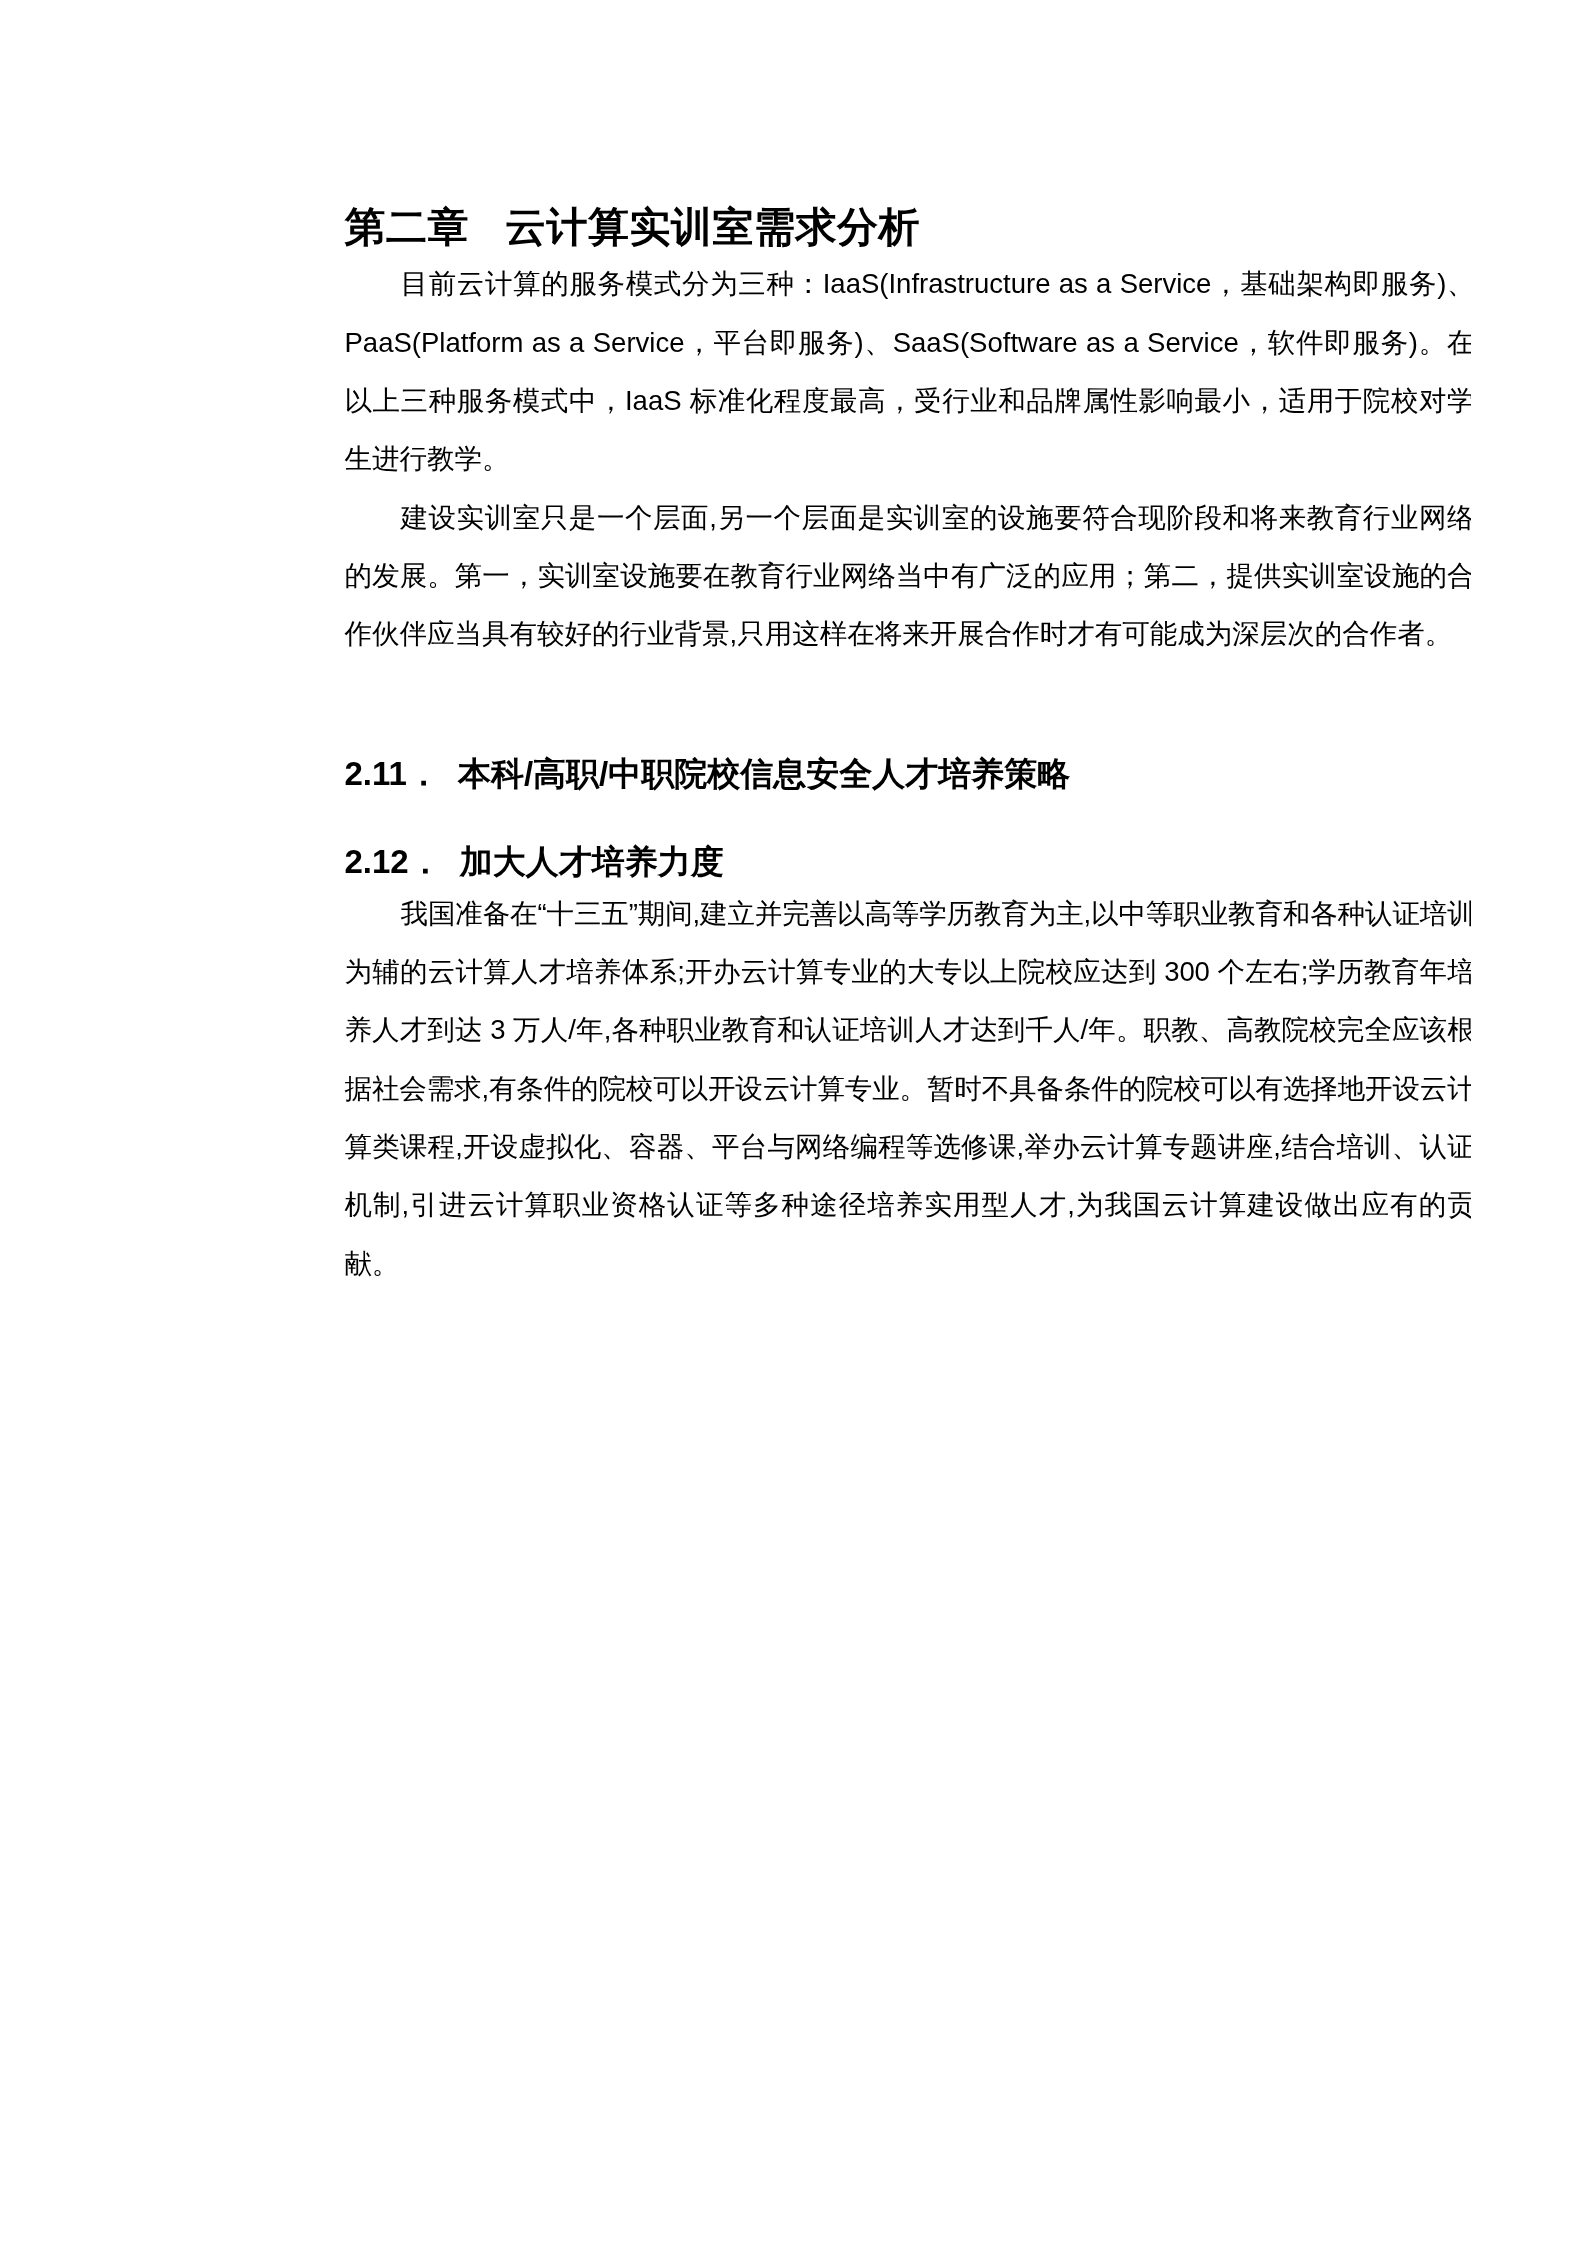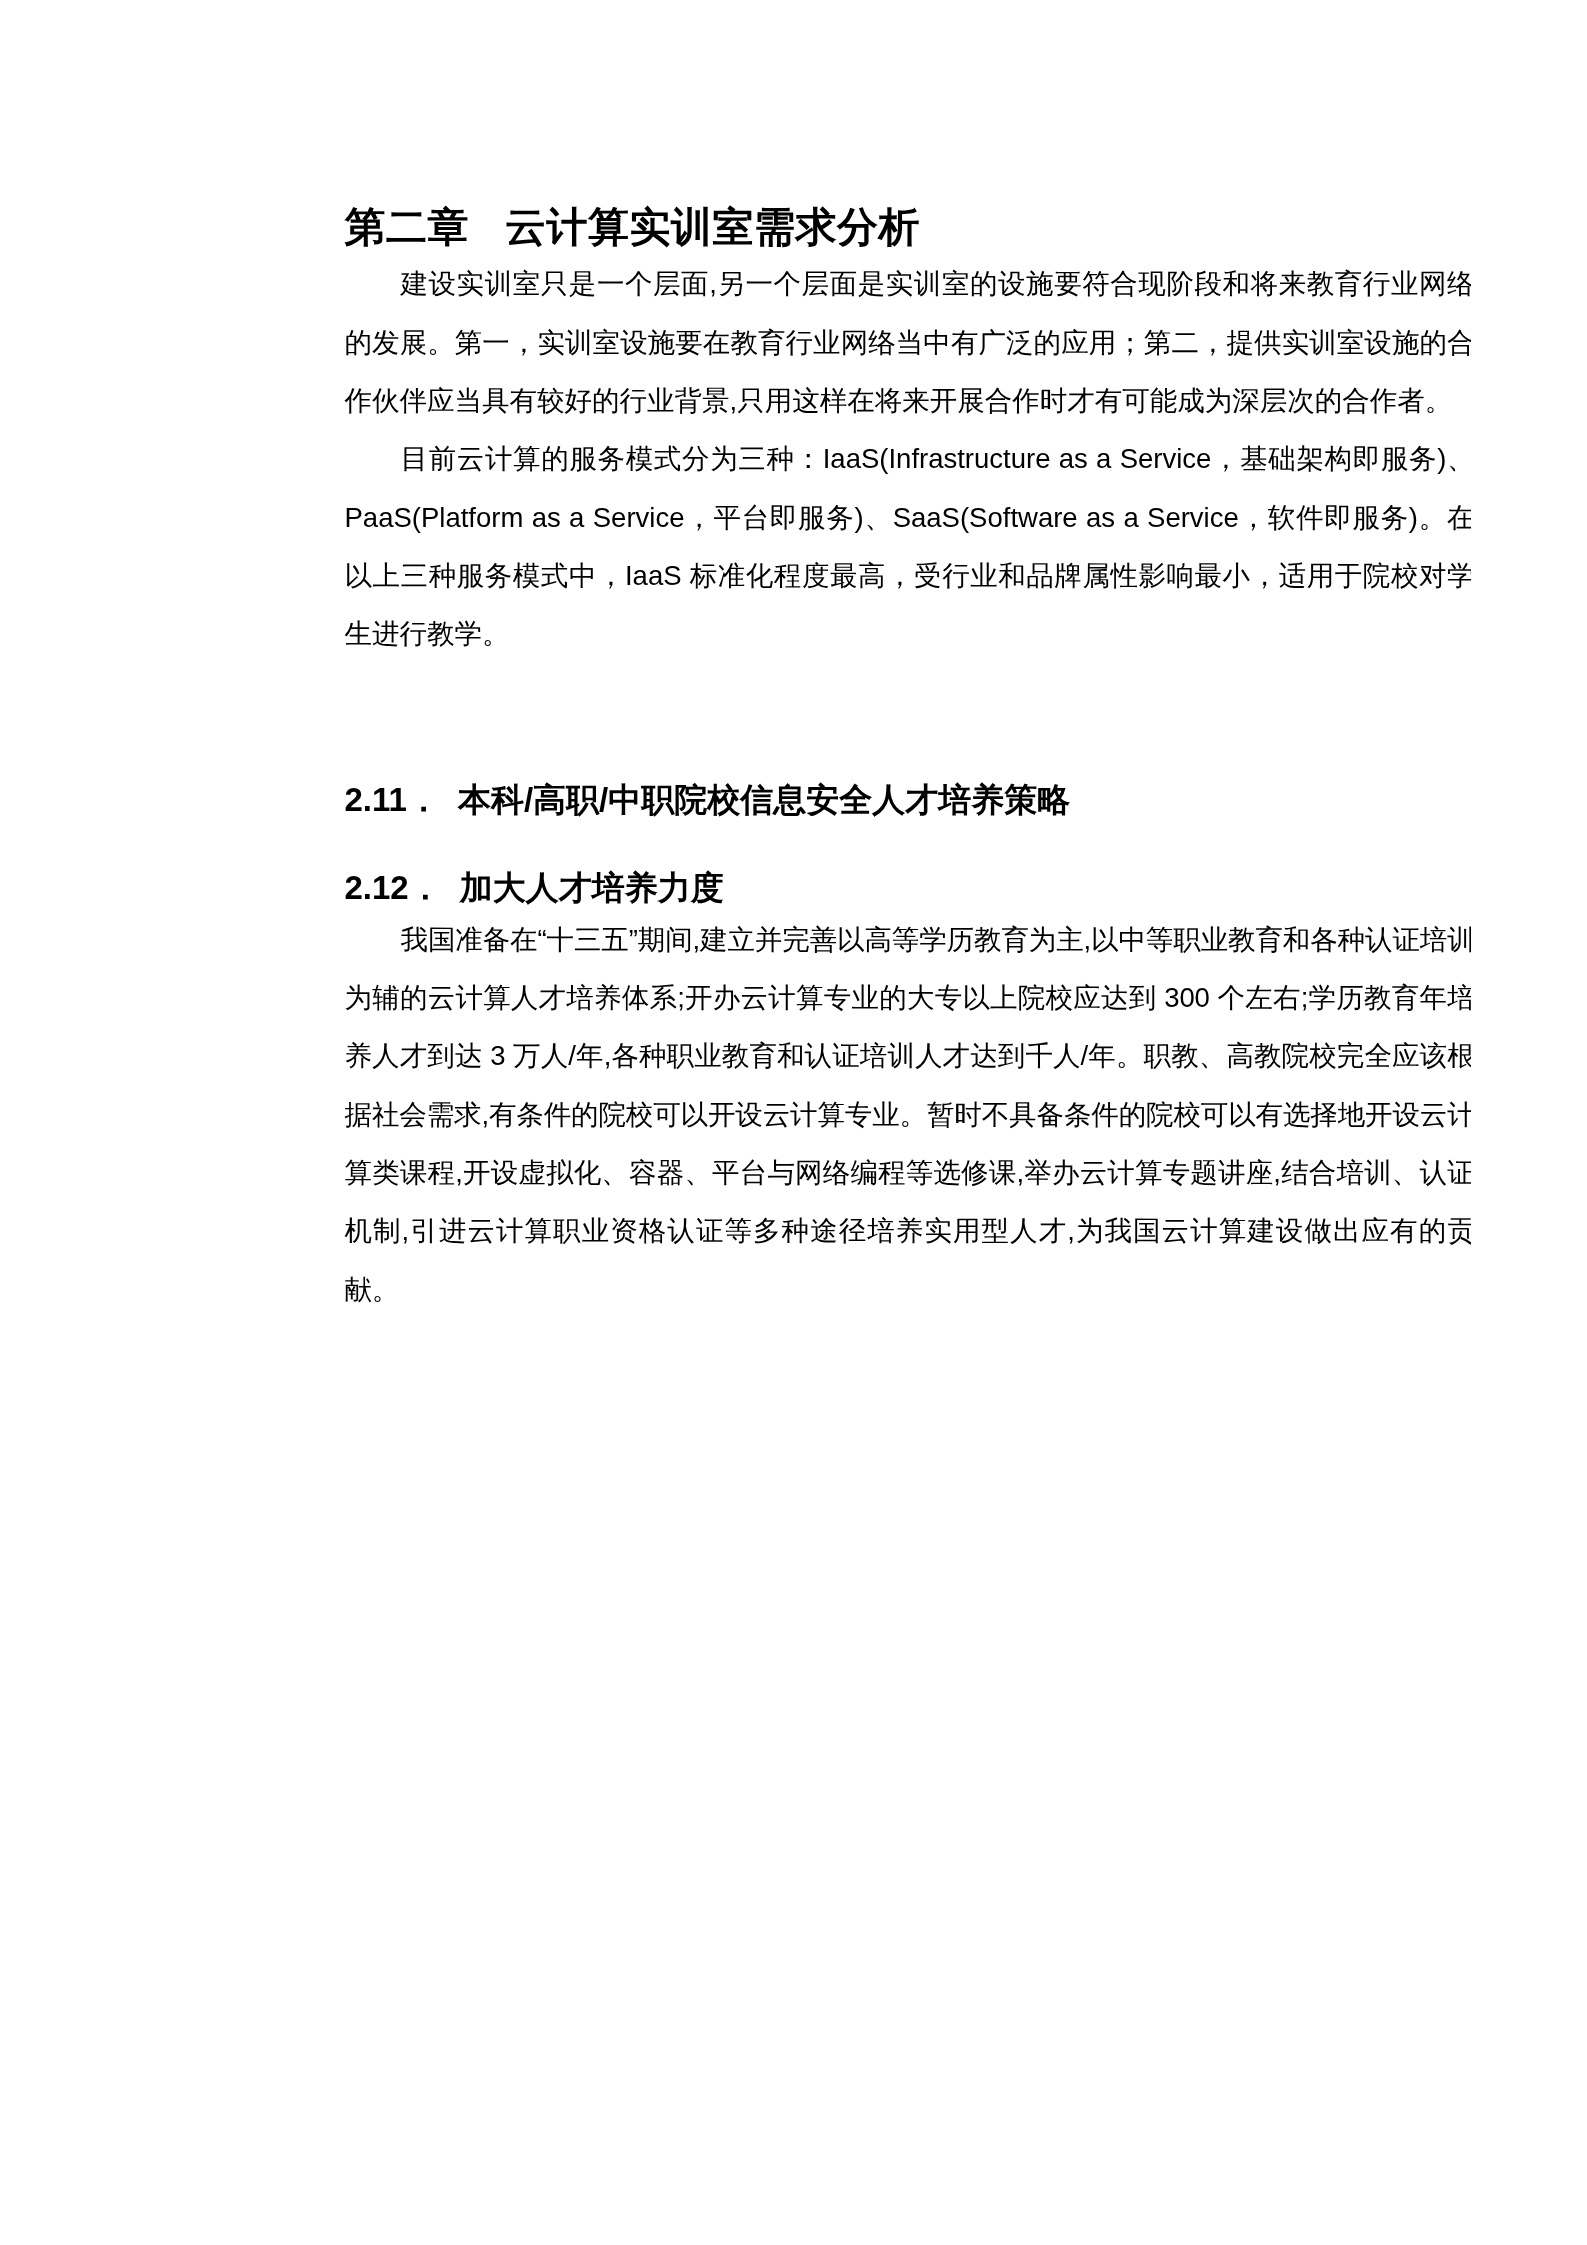--- a/index.html
+++ b/index.html
@@ -40,21 +40,21 @@
     width: 36px;
   }
   .section-heading {
     font-size: 33px;
     font-weight: bold;
     line-height: 1.4;
     color: #000;
     margin: 0;
   }
   .h-2-10 { margin-top: 62px; }
-  .h-2-11 { margin-top: 114px; }
+  .h-2-11 { margin-top: 88px; }
   .h-2-12 { margin-top: 41px; }
   .section-heading .num {
     display: inline-block;
   }
   .section-heading .sep {
     display: inline-block;
     width: 18px;
   }
   p.body-text {
     font-size: 27.5px;
@@ -73,23 +73,23 @@
 </style>
 </head>
 <body>
 
 <div class="page">
   <div class="content">
 
     <h1 class="chapter-title"><span>第二章</span><span class="gap"></span><span>云计算实训室需求分析</span></h1>
 
 
+    <p class="body-text p-second">目前云计算的服务模式分为三种：IaaS(Infrastructure as a Service，基础架构即服务)、PaaS(Platform as a Service，平台即服务)、SaaS(Software as a Service，软件即服务)。在以上三种服务模式中，IaaS 标准化程度最高，受行业和品牌属性影响最小，适用于院校对学生进行教学。</p>
+
     <p class="body-text p-first">建设实训室只是一个层面,另一个层面是实训室的设施要符合现阶段和将来教育行业网络的发展。第一，实训室设施要在教育行业网络当中有广泛的应用；第二，提供实训室设施的合作伙伴应当具有较好的行业背景,只用这样在将来开展合作时才有可能成为深层次的合作者。</p>
-
-    <p class="body-text p-second">目前云计算的服务模式分为三种：IaaS(Infrastructure as a Service，基础架构即服务)、PaaS(Platform as a Service，平台即服务)、SaaS(Software as a Service，软件即服务)。在以上三种服务模式中，IaaS 标准化程度最高，受行业和品牌属性影响最小，适用于院校对学生进行教学。</p>
 
     <h2 class="section-heading h-2-11"><span class="num">2.11．</span><span class="sep"></span><span>本科/高职/中职院校信息安全人才培养策略</span></h2>
 
     <h2 class="section-heading h-2-12"><span class="num">2.12．</span><span class="sep"></span><span>加大人才培养力度</span></h2>
 
     <p class="body-text p-last">我国准备在“十三五”期间,建立并完善以高等学历教育为主,以中等职业教育和各种认证培训为辅的云计算人才培养体系;开办云计算专业的大专以上院校应达到 300 个左右;学历教育年培养人才到达 3 万人/年,各种职业教育和认证培训人才达到千人/年。职教、高教院校完全应该根据社会需求,有条件的院校可以开设云计算专业。暂时不具备条件的院校可以有选择地开设云计算类课程,开设虚拟化、容器、平台与网络编程等选修课,举办云计算专题讲座,结合培训、认证机制,引进云计算职业资格认证等多种途径培养实用型人才,为我国云计算建设做出应有的贡献。</p>
 
   </div>
 </div>
 

